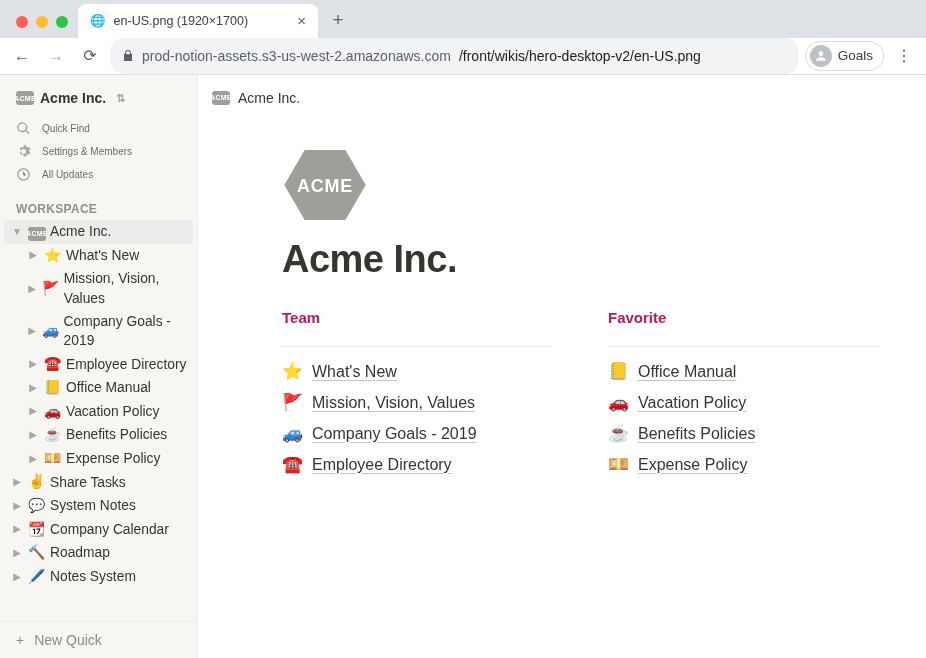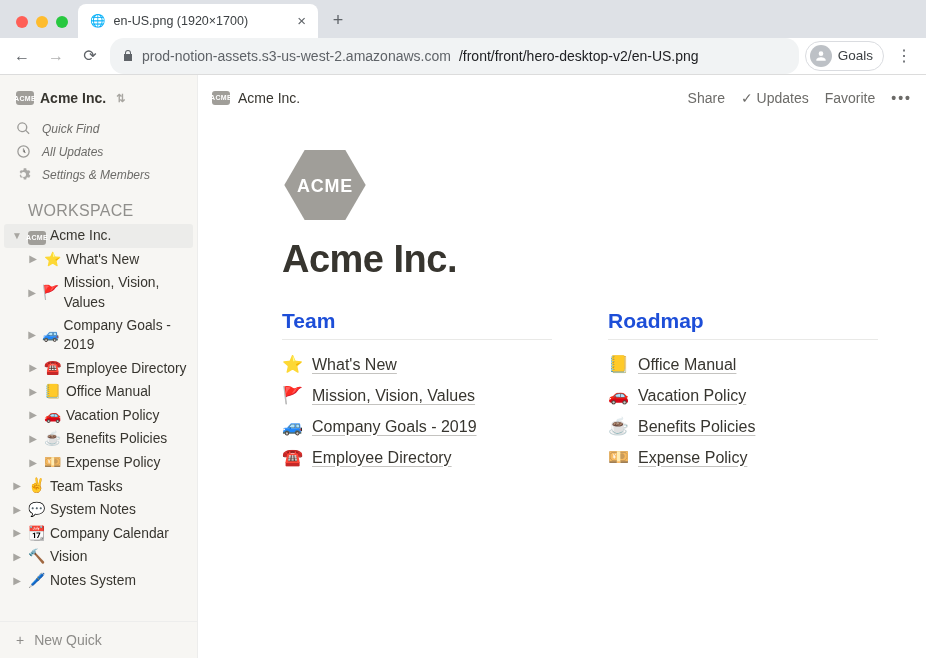--- a/index.html
+++ b/index.html
@@ -21,44 +21,44 @@
   .guest-pill { display: flex; align-items: center; gap: 6px; padding: 3px 10px 3px 4px; border: 1px solid #dadce0; border-radius: 16px; font-size: 13.5px; color: #3c4043; }
   .avatar-circ { width: 22px; height: 22px; border-radius: 50%; background: #bdc1c6; display: flex; align-items: center; justify-content: center; }
 
   
   .app { display: flex; height: 583px; }
   .sidebar { width: 244px; background: #f7f6f3; display: flex; flex-direction: column; font-size: 14px; color: #37352f; border-right: 1px solid #ededec; }
   .sb-top { padding: 12px 8px 4px; }
   .sb-workspace-head { display: flex; align-items: center; gap: 6px; padding: 3px 8px; font-weight: 600; font-size: 14px; }
   .sb-switch { color: #a8a6a1; font-size: 11px; margin-left: 4px; }
   .sb-actions { padding: 4px 8px; }
-  .sb-action { display: flex; align-items: center; gap: 10px; padding: 4px 8px; color: #6c6b68; font-weight: 500; font-size: 12px; font-style: italic; }
+  .sb-action { display: flex; align-items: center; gap: 10px; padding: 4px 8px; color: #6c6b68; font-weight: 500; font-size: 10px; }
   .sb-action .ico { width: 16px; text-align: center; color: #9b9a97; }
-  .sb-section-label { font-size: 16px; font-weight: 400; color: #908f8c; letter-spacing: 0.3px; padding: 12px 28px 4px; }
+  .sb-section-label { font-size: 12px; font-weight: 700; color: #908f8c; letter-spacing: 0.3px; padding: 12px 16px 4px; }
   .sb-tree { padding: 0 4px; }
   .sb-item { display: flex; align-items: center; gap: 4px; padding: 2px 6px; border-radius: 3px; color: #37352f; font-weight: 500; font-size: 13.8px; line-height: 1.4; }
   .sb-item.active { background: #ececea; }
   .sb-arrow { width: 14px; color: #a8a6a1; font-size: 10px; display: inline-flex; justify-content: center; }
   .sb-emoji { width: 18px; text-align: center; font-size: 14px; }
   .sb-item.child { padding-left: 22px; }
   .sb-newpage { margin-top: auto; padding: 10px 16px; display: flex; align-items: center; gap: 10px; color: #8d8c89; font-size: 14px; border-top: 1px solid #ededec; }
 
   .main { flex: 1; display: flex; flex-direction: column; }
   .topbar { height: 45px; display: flex; align-items: center; padding: 0 14px; gap: 8px; font-size: 14px; color: #37352f; }
   .tb-title { display: flex; align-items: center; gap: 8px; color: #37352f; }
   .tb-right { margin-left: auto; display: flex; align-items: center; gap: 16px; color: #6c6b68; }
   .tb-right span { font-size: 14px; }
   .dots { letter-spacing: 2px; font-weight: 700; }
 
   .content { flex: 1; padding: 30px 48px 0 84px; }
   .logo { width: 86px; height: 70px; margin-bottom: 18px; }
   .page-title { font-size: 38px; font-weight: 700; color: #37352f; margin-bottom: 28px; letter-spacing: -0.5px; }
   .columns { display: flex; gap: 56px; }
   .col { flex: 0 0 270px; }
-  .col h2 { font-size: 21px; font-weight: 600; color: #1d4ed8; padding-bottom: 6px; border-bottom: 1px solid #e9e9e7; margin-bottom: 14px; }
+  .col h2 { font-size: 15px; font-weight: 600; color: #be185d; padding-bottom: 20px; border-bottom: 1px solid #e9e9e7; margin-bottom: 14px; }
   .link-row { display: flex; align-items: center; gap: 10px; margin-bottom: 10px; font-size: 16px; }
   .link-row .emoji { width: 20px; font-size: 17px; }
   .link-row a { color: #37352f; text-decoration: underline; text-decoration-color: #c4c3c0; text-underline-offset: 3px; font-weight: 500; }
 
   .acme-badge { display: inline-flex; align-items: center; justify-content: center; width: 18px; height: 14px; background: #a09e99; border-radius: 3px; color: #fff; font-size: 7px; font-weight: 700; letter-spacing: 0.3px; }
   svg { display: block; }
 </style>
 </head>
 <body>
 
@@ -80,21 +80,21 @@
     <div class="nav-ico">←</div>
     <div class="nav-ico" style="color:#b0b0b0">→</div>
     <div class="nav-ico">⟳</div>
     <div class="addr">
       <span>
         <svg width="12" height="13" viewBox="0 0 12 13">
             <path fill="#5f6368" d="M9 5V4a3 3 0 10-6 0v1H2v7h8V5H9zM4 4a2 2 0 114 0v1H4V4z"></path>
           </svg>
       </span>
       <span>prod-notion-assets.s3-us-west-2.amazonaws.com</span>
-        <span class="path">/front/front/hero-desktop-v2/en-US.png</span>
+        <span class="path">/front/wikis/hero-desktop-v2/en-US.png</span>
     </div>
     <div class="guest-pill">
       <span class="avatar-circ">
         <svg width="14" height="14" viewBox="0 0 24 24">
             <path fill="#fff" d="M12 12a4 4 0 100-8 4 4 0 000 8zm0 2c-3 0-8 1.5-8 4.5V20h16v-1.5c0-3-5-4.5-8-4.5z"></path>
           </svg>
       </span>
       <span>Goals</span>
     </div>
     <div class="nav-ico">⋮</div>
@@ -116,34 +116,34 @@
         <span class="ico">
           <svg width="15" height="15" viewBox="0 0 24 24">
               <path fill="#9b9a97" d="M10 2a8 8 0 105.3 14l5 5 1.4-1.4-5-5A8 8 0 0010 2zm0 2a6 6 0 110 12 6 6 0 010-12z"></path>
             </svg>
         </span>
         <span>Quick Find</span>
       </div>
       <div class="sb-action">
         <span class="ico">
           <svg width="15" height="15" viewBox="0 0 24 24">
+              <path fill="#9b9a97" d="M12 8a4 4 0 100 8 4 4 0 000-8zm9 4l2 2-2 3-2.5-.7a7 7 0 01-1.7 1l-.4 2.7h-4l-.4-2.7a7 7 0 01-1.7-1L7.8 17l-2-3 2-2-.1-1 .1-1-2-2 2-3 2.5.7a7 7 0 011.7-1L12.4 2h4l.4 2.7a7 7 0 011.7 1l2.5-.7 2 3-2 2 .1 1-.1 1z" opacity=".85"></path>
+            </svg>
+        </span>
+        <span>Settings &amp; Members</span>
+      </div>
+      <div class="sb-action">
+        <span class="ico">
+          <svg width="15" height="15" viewBox="0 0 24 24">
               <circle cx="12" cy="12" r="9" fill="none" stroke="#9b9a97" stroke-width="2"></circle>
               <path stroke="#9b9a97" stroke-width="2" d="M12 7v5l3 2"></path>
             </svg>
         </span>
         <span>All Updates</span>
       </div>
-      <div class="sb-action">
-        <span class="ico">
-          <svg width="15" height="15" viewBox="0 0 24 24">
-              <path fill="#9b9a97" d="M12 8a4 4 0 100 8 4 4 0 000-8zm9 4l2 2-2 3-2.5-.7a7 7 0 01-1.7 1l-.4 2.7h-4l-.4-2.7a7 7 0 01-1.7-1L7.8 17l-2-3 2-2-.1-1 .1-1-2-2 2-3 2.5.7a7 7 0 011.7-1L12.4 2h4l.4 2.7a7 7 0 011.7 1l2.5-.7 2 3-2 2 .1 1-.1 1z" opacity=".85"></path>
-            </svg>
-        </span>
-        <span>Settings &amp; Members</span>
-      </div>
     </div>
 
     <div class="sb-section-label">WORKSPACE</div>
 
     <div class="sb-tree">
       <div class="sb-item active">
         <span class="sb-arrow">▼</span>
         <span class="sb-emoji"><span class="acme-badge">ACME</span></span>
         <span>Acme Inc.</span>
       </div>
@@ -184,64 +184,55 @@
       </div>
       <div class="sb-item child">
         <span class="sb-arrow">▶</span>
         <span class="sb-emoji">💴</span>
         <span>Expense Policy</span>
       </div>
 
       <div class="sb-item">
         <span class="sb-arrow">▶</span>
         <span class="sb-emoji">✌️</span>
-        <span>Team Tasks</span>
+        <span>Share Tasks</span>
       </div>
       <div class="sb-item">
         <span class="sb-arrow">▶</span>
         <span class="sb-emoji">💬</span>
         <span>System Notes</span>
       </div>
       <div class="sb-item">
         <span class="sb-arrow">▶</span>
         <span class="sb-emoji">📆</span>
         <span>Company Calendar</span>
       </div>
       <div class="sb-item">
         <span class="sb-arrow">▶</span>
         <span class="sb-emoji">🔨</span>
-        <span>Vision</span>
+        <span>Roadmap</span>
       </div>
       <div class="sb-item">
         <span class="sb-arrow">▶</span>
         <span class="sb-emoji">🖊️</span>
         <span>Notes System</span>
       </div>
     </div>
 
     <div class="sb-newpage">
       <span>+</span>
       <span>New Quick</span>
     </div>
   </div>
 
   <div class="main">
     <div class="topbar">
       <div class="tb-title">
         <span class="acme-badge">ACME</span>
         <span>Acme Inc.</span>
-      </div>
-      <div class="tb-right">
-        <span>Share</span>
-        <span>
-          <span>✓</span>
-          <span>Updates</span>
-        </span>
-        <span>Favorite</span>
-        <span class="dots">•••</span>
       </div>
     </div>
 
     <div class="content">
       <div class="logo">
         <svg width="86" height="70" viewBox="0 0 100 86">
             <polygon points="25,0 75,0 100,43 75,86 25,86 0,43" fill="#a09e99"></polygon>
             <text x="50" y="52" text-anchor="middle" fill="#fff" font-family="Arial" font-size="22" font-weight="700" letter-spacing="1">ACME</text>
           </svg>
       </div>
@@ -262,21 +253,21 @@
             <span class="emoji">🚙</span>
             <a>Company Goals - 2019</a>
           </div>
           <div class="link-row">
             <span class="emoji">☎️</span>
             <a>Employee Directory</a>
           </div>
         </div>
 
         <div class="col">
-          <h2>Roadmap</h2>
+          <h2>Favorite</h2>
           <div class="link-row">
             <span class="emoji">📒</span>
             <a>Office Manual</a>
           </div>
           <div class="link-row">
             <span class="emoji">🚗</span>
             <a>Vacation Policy</a>
           </div>
           <div class="link-row">
             <span class="emoji">☕</span>

